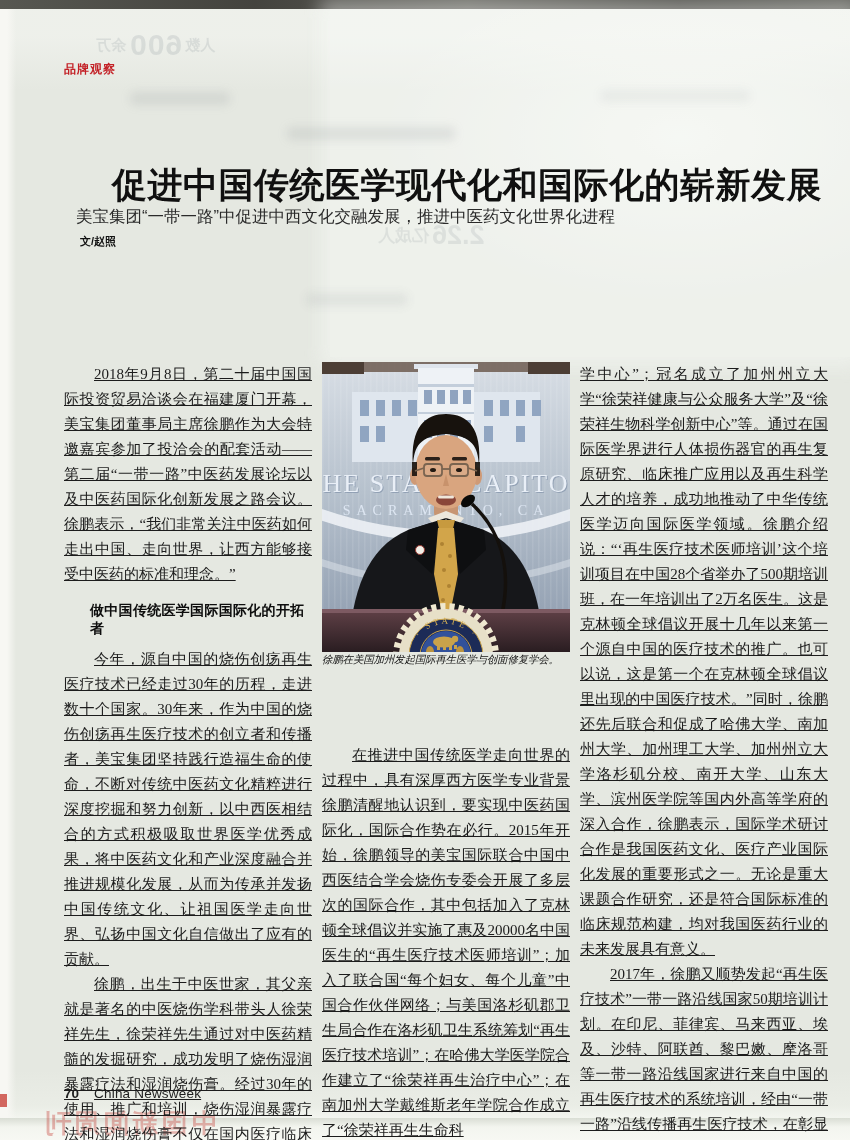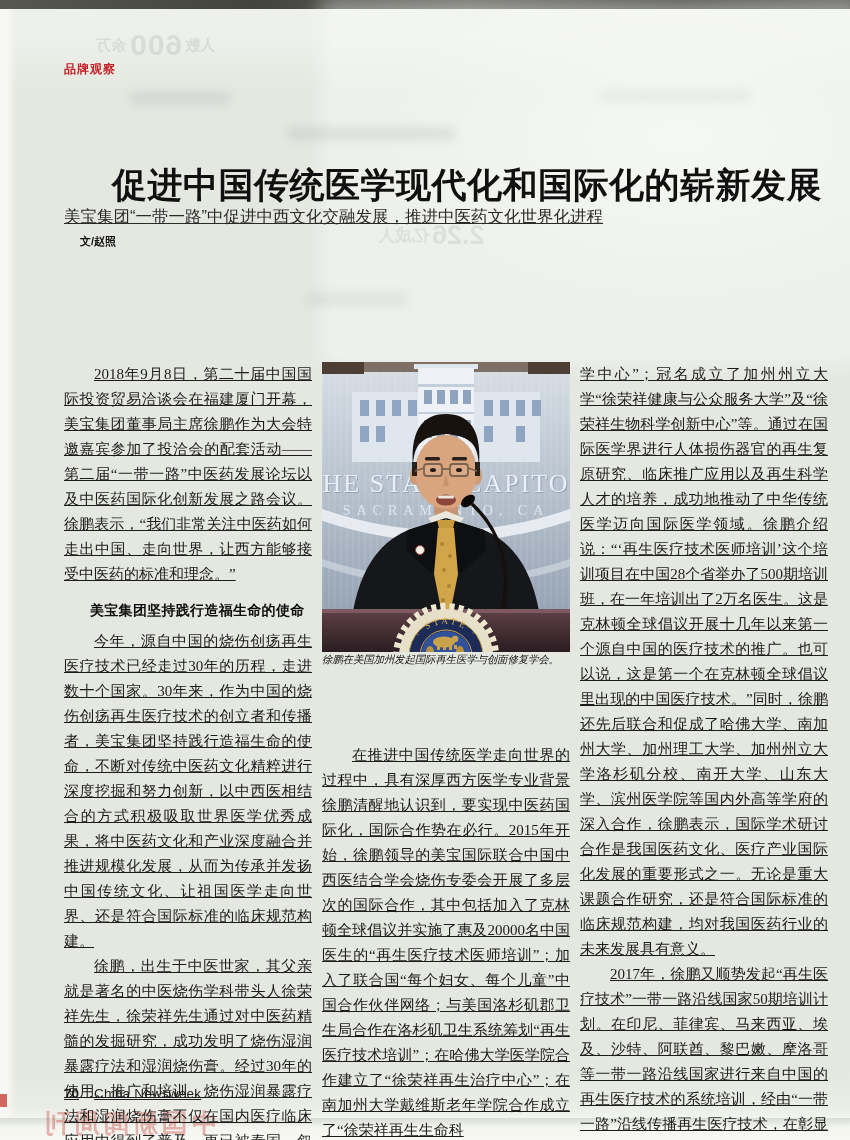--- a/index.html
+++ b/index.html
@@ -34,22 +34,22 @@
   .smudge{position:absolute;background:rgba(122,132,138,.16);filter:blur(5px);border-radius:5px;}
   .s1{left:130px;top:92px;width:100px;height:13px;}
   .s2{left:287px;top:127px;width:168px;height:13px;}
   .s3{left:306px;top:293px;width:102px;height:13px;opacity:.8;}
   .s4{left:600px;top:90px;width:150px;height:12px;opacity:.6;}
 
   .section-label{position:absolute;left:64px;top:63px;
     font:bold 12px/1 "Liberation Sans",sans-serif;color:#c32026;letter-spacing:1px;}
   .headline{position:absolute;left:62px;top:141px;width:760px;
     font:900 35px/1.2 "Liberation Sans",sans-serif;color:#101010;letter-spacing:.5px;text-align:right;}
-  .subtitle{position:absolute;left:64px;top:206px;width:740px;
-    font:16.5px/1.3 "Liberation Sans",sans-serif;color:#2a2a2a;text-decoration:underline;}
+  .subtitle{position:absolute;left:76px;top:206px;width:740px;
+    font:16.5px/1.3 "Liberation Sans",sans-serif;color:#2a2a2a;}
   .byline{position:absolute;left:80px;top:236px;
     font:bold 11px/1 "Liberation Sans",sans-serif;color:#111;}
 
   .columns{position:absolute;left:64px;top:362px;width:766px;display:flex;gap:10px;}
   .col{width:248px;flex:0 0 248px;}
   .bodytext{margin:0;font-size:15px;line-height:25px;text-align:justify;color:#1c1c1c;text-decoration:underline;}
   .indent{text-indent:2em;}
   .subhead{margin:14px 0 10px 26px;font:bold 14px/1.3 "Liberation Sans",sans-serif;
     color:#0e0e0e;letter-spacing:.3px;}
   figure{margin:0;}
@@ -91,22 +91,22 @@
 
   <div class="section-label">品牌观察</div>
   <h1 class="headline">促进中国传统医学现代化和国际化的崭新发展</h1>
   <div class="subtitle">美宝集团“一带一路”中促进中西文化交融发展，推进中医药文化世界化进程</div>
   <div class="byline">文/赵照</div>
 
   <div class="columns">
 
     <div class="col">
       <p class="bodytext indent">2018年9月8日，第二十届中国国际投资贸易洽谈会在福建厦门开幕，美宝集团董事局主席徐鹏作为大会特邀嘉宾参加了投洽会的配套活动——第二届“一带一路”中医药发展论坛以及中医药国际化创新发展之路会议。徐鹏表示，“我们非常关注中医药如何走出中国、走向世界，让西方能够接受中医药的标准和理念。”</p>
-      <h3 class="subhead">美宝集团坚持践行造福生命的使命</h3>
-      <p class="bodytext indent">今年，源自中国的烧伤创疡再生医疗技术已经走过30年的历程，走进数十个国家。30年来，作为中国的烧伤创疡再生医疗技术的创立者和传播者，美宝集团坚持践行造福生命的使命，不断对传统中医药文化精粹进行深度挖掘和努力创新，以中西医相结合的方式积极吸取世界医学优秀成果，将中医药文化和产业深度融合并推进规模化发展，从而为传承并发扬中国传统文化、让祖国医学走向世界、还是符合国际标准的临床规范构建。</p>
+      <h3 class="subhead">做中国传统医学国际国际化的开拓者</h3>
+      <p class="bodytext indent">今年，源自中国的烧伤创疡再生医疗技术已经走过30年的历程，走进数十个国家。30年来，作为中国的烧伤创疡再生医疗技术的创立者和传播者，美宝集团坚持践行造福生命的使命，不断对传统中医药文化精粹进行深度挖掘和努力创新，以中西医相结合的方式积极吸取世界医学优秀成果，将中医药文化和产业深度融合并推进规模化发展，从而为传承并发扬中国传统文化、让祖国医学走向世界、弘扬中国文化自信做出了应有的贡献。</p>
       <p class="bodytext indent">徐鹏，出生于中医世家，其父亲就是著名的中医烧伤学科带头人徐荣祥先生，徐荣祥先生通过对中医药精髓的发掘研究，成功发明了烧伤湿润暴露疗法和湿润烧伤膏。经过30年的使用、推广和培训，烧伤湿润暴露疗法和湿润烧伤膏不仅在国内医疗临床应用中得到了普及，更已被泰国、叙利亚、韩国、阿联酋等国的药政部门批准注册。</p>
     </div>
 
     <div class="col">
       <figure>
         <div class="photo-wrap">
           <svg width="248" height="290" viewBox="0 0 248 290">
             <defs>
               <linearGradient id="bgG" x1="0" y1="0" x2="0" y2="1">
                 <stop offset="0" stop-color="#d8dee5"></stop>

